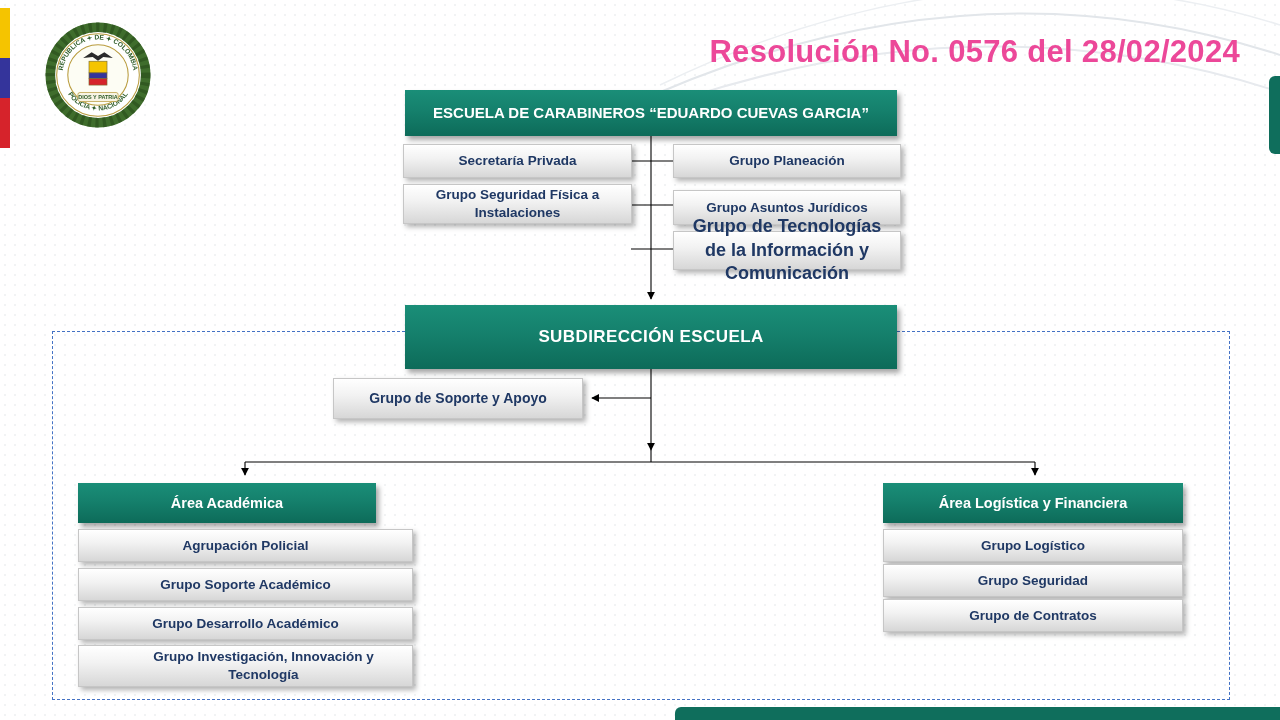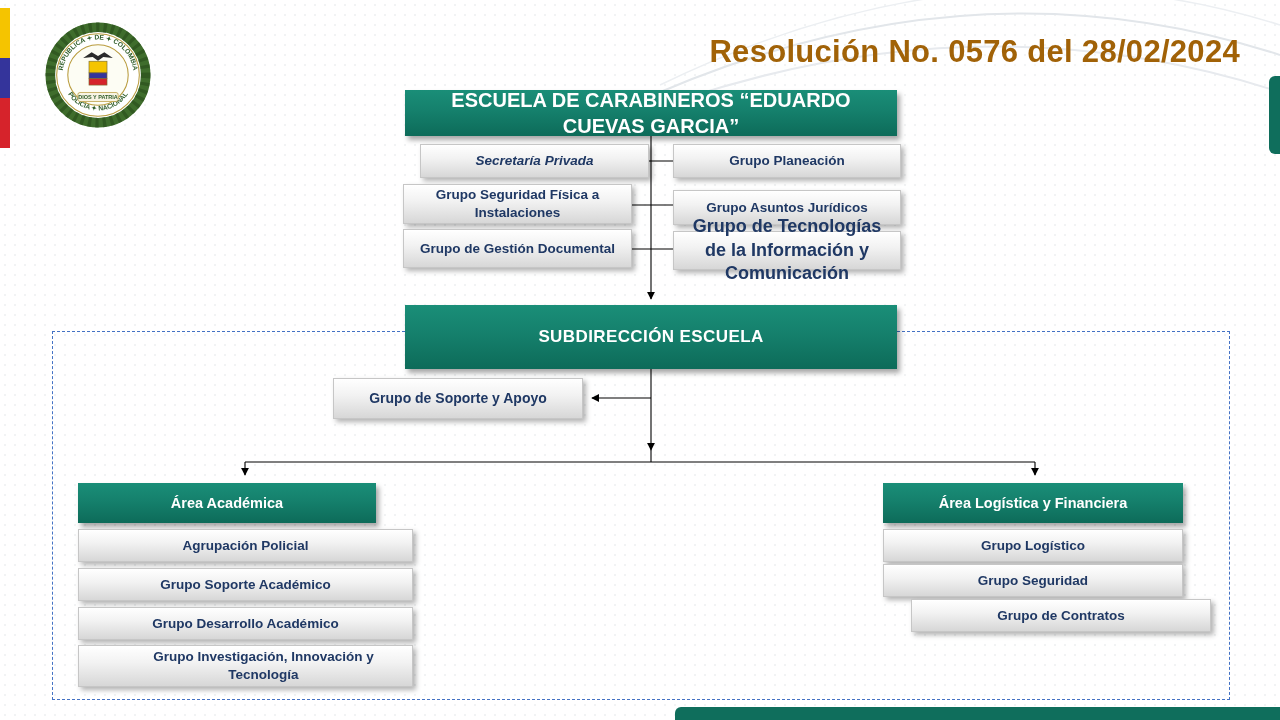--- a/index.html
+++ b/index.html
@@ -13,21 +13,21 @@
     background-size:10px 10px;
   }
   .decor-svg{position:absolute;z-index:0;pointer-events:none;}
   .flag{position:absolute;left:0;width:10px;z-index:3;}
   .flag.yellow{top:8px;height:50px;background:#F5C400;}
   .flag.blue{top:58px;height:40px;background:#34349B;}
   .flag.red{top:98px;height:50px;background:#D6232B;}
   .logo{position:absolute;left:45px;top:22px;width:106px;height:106px;z-index:3;}
   .page-title{
     position:absolute;top:34px;right:40px;z-index:3;
-    font-size:31px;font-weight:bold;color:#a16207;letter-spacing:.3px;white-space:nowrap;
+    font-size:31px;font-weight:bold;color:#ec4899;letter-spacing:.3px;white-space:nowrap;
   }
   .accent-right{
     position:absolute;right:0;top:76px;width:11px;height:78px;z-index:3;
     background:#0F6E5C;border-radius:6px 0 0 6px;
   }
   .accent-bottom{
     position:absolute;right:0;bottom:0;width:605px;height:13px;z-index:3;
     background:#0F6E5C;border-radius:6px 0 0 0;
   }
   .dashed-frame{
@@ -41,21 +41,21 @@
   }
   .teal{
     background:linear-gradient(180deg,#1A8E78 0%,#15806C 45%,#0D6B59 100%);
     color:#ffffff;box-shadow:3px 4px 5px rgba(0,0,0,.35);
   }
   .gray{
     background:linear-gradient(180deg,#ffffff 0%,#f2f2f2 42%,#d7d7d7 100%);
     border:1px solid #c6c6c6;color:#1F3864;font-size:13.5px;
     box-shadow:inset 0 1px 0 #ffffff, 3px 3px 5px rgba(0,0,0,.30);
   }
-  .fs15{font-size:20px;}
+  .fs15{font-size:15px;}
   .fs17{font-size:17px;letter-spacing:.4px;}
   .fs14{font-size:14.5px;}
 </style>
 </head>
 <body>
 
 <div class="canvas">
 
   <div class="dots"></div>
 
@@ -119,36 +119,35 @@
     <line x1="651" y1="357" x2="651" y2="450" stroke="#000" stroke-width="1.1" marker-end="url(#arw)"></line>
     <line x1="651" y1="450" x2="651" y2="462" stroke="#000" stroke-width="1.1"></line>
     <line x1="651" y1="398" x2="592" y2="398" stroke="#000" stroke-width="1.1" marker-end="url(#arw)"></line>
     <line x1="245" y1="462" x2="1035" y2="462" stroke="#000" stroke-width="1.1"></line>
     <line x1="245" y1="462" x2="245" y2="475" stroke="#000" stroke-width="1.1" marker-end="url(#arw)"></line>
     <line x1="1035" y1="462" x2="1035" y2="475" stroke="#000" stroke-width="1.1" marker-end="url(#arw)"></line>
   </svg>
 
   <div class="box teal fs15" style="left:405px;top:90px;width:492px;height:46px;">ESCUELA DE CARABINEROS “EDUARDO CUEVAS GARCIA”</div>
 
-  <div class="box gray" style="left:420px;top:144px;width:229px;height:34px;font-style:italic;">Secretaría Privada</div>
+  <div class="box gray" style="left:403px;top:144px;width:229px;height:34px;">Secretaría Privada</div>
   <div class="box gray" style="left:403px;top:184px;width:229px;height:40px;">Grupo Seguridad Física a Instalaciones</div>
-  <div class="box gray" style="left:403px;top:229px;width:229px;height:39px;">Grupo de Gestión Documental</div>
 
   <div class="box gray" style="left:673px;top:144px;width:228px;height:34px;">Grupo Planeación</div>
   <div class="box gray" style="left:673px;top:190px;width:228px;height:35px;">Grupo Asuntos Jurídicos</div>
   <div class="box gray" style="left:673px;top:231px;width:228px;height:39px;font-size:18px;">Grupo de Tecnologías de la Información y Comunicación</div>
 
   <div class="box teal fs17" style="left:405px;top:305px;width:492px;height:64px;">SUBDIRECCIÓN ESCUELA</div>
 
   <div class="box gray" style="left:333px;top:378px;width:250px;height:41px;font-size:14px;">Grupo de Soporte y Apoyo</div>
 
   <div class="box teal fs14" style="left:78px;top:483px;width:298px;height:40px;">Área Académica</div>
   <div class="box gray" style="left:78px;top:529px;width:335px;height:33px;">Agrupación Policial</div>
   <div class="box gray" style="left:78px;top:568px;width:335px;height:33px;">Grupo Soporte Académico</div>
   <div class="box gray" style="left:78px;top:607px;width:335px;height:33px;">Grupo Desarrollo Académico</div>
   <div class="box gray" style="left:78px;top:645px;width:335px;height:42px;padding-left:44px;">Grupo Investigación, Innovación y Tecnología</div>
 
   <div class="box teal fs14" style="left:883px;top:483px;width:300px;height:40px;">Área Logística y Financiera</div>
   <div class="box gray" style="left:883px;top:529px;width:300px;height:33px;">Grupo Logístico</div>
   <div class="box gray" style="left:883px;top:564px;width:300px;height:33px;">Grupo Seguridad</div>
-  <div class="box gray" style="left:883px;top:599px;width:300px;height:33px;margin-left:28px;">Grupo de Contratos</div>
+  <div class="box gray" style="left:883px;top:599px;width:300px;height:33px;">Grupo de Contratos</div>
 
 </div>
 
 </body></html>

